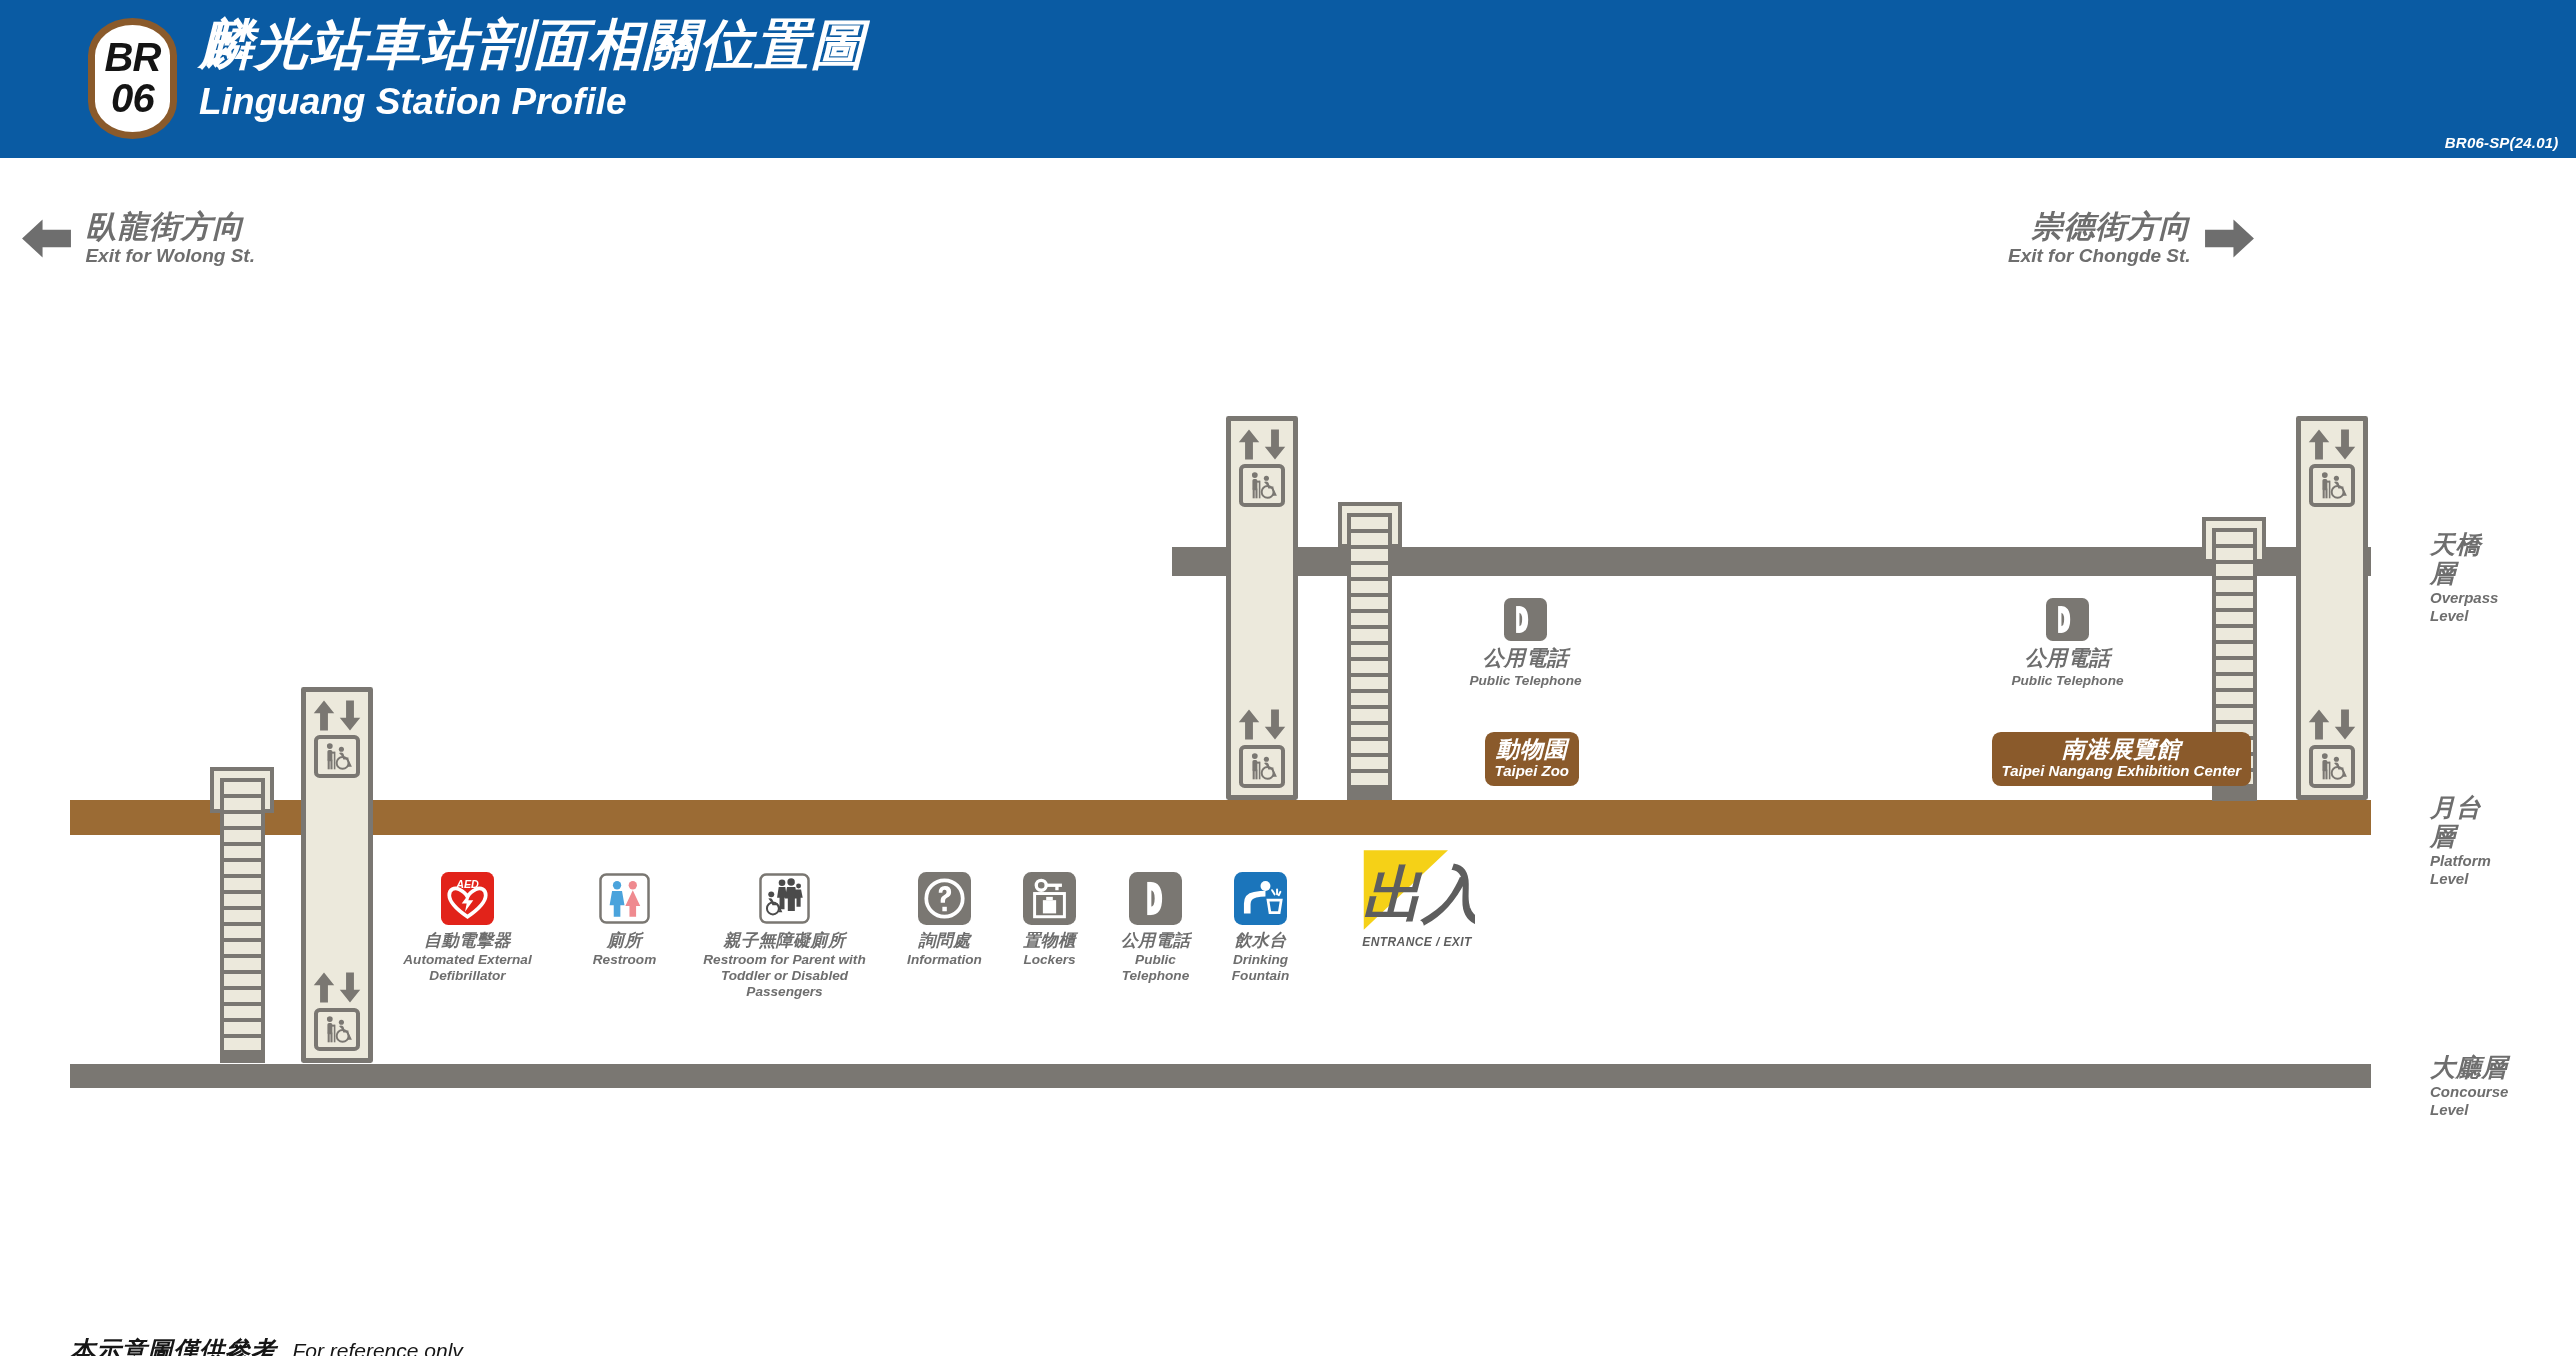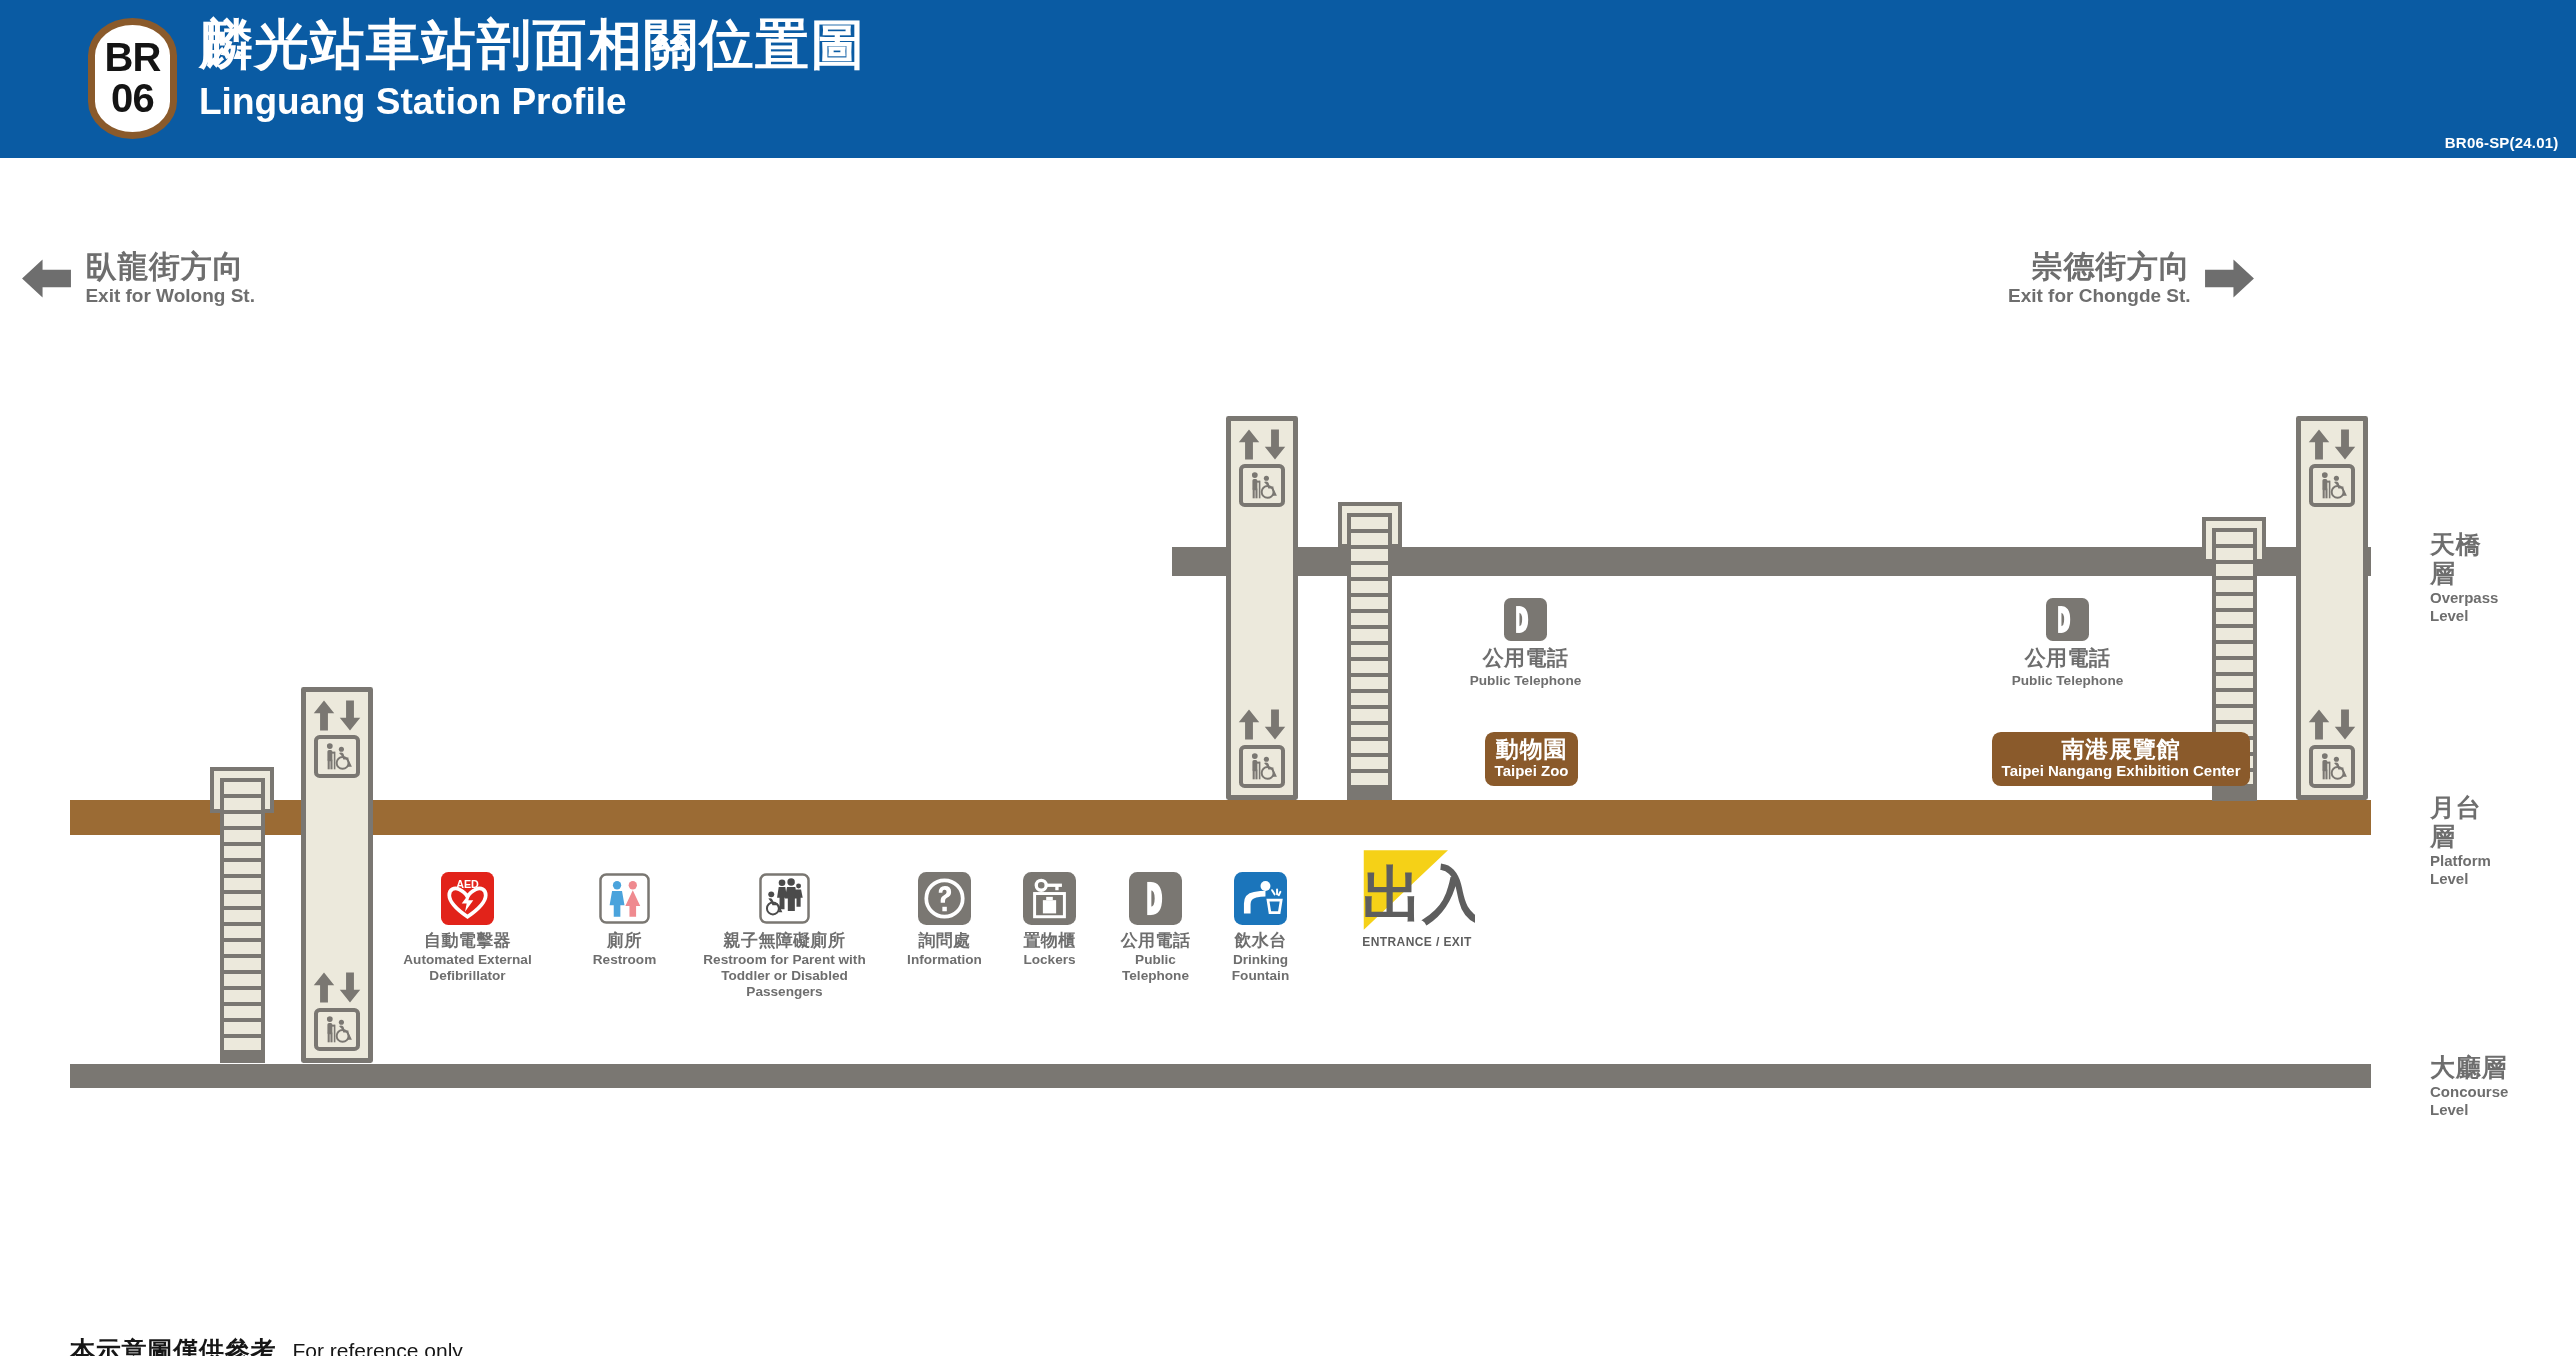--- a/index.html
+++ b/index.html
@@ -2,21 +2,21 @@
 <html style="font-size:12.8px"><head>
 <meta charset="utf-8">
 <style>
   * { box-sizing: border-box; margin: 0; padding: 0; }
   html, body {
     width: 2576px; height: 1356px;
     background: #ffffff;
     font-family: "Liberation Sans", "DejaVu Sans", sans-serif;
     overflow: hidden;
   }
-  #root { position: relative; width: 2276px; height: 1356px; }
+  #root { position: relative; width: 2276px; height: 1356px; font-style: italic; }
 
   
   .header {
     position: absolute; left: 0; top: 0; width: 2576px; height: 158px;
     background: #0a5ba3;
   }
   .br-badge {
     position: absolute; left: 88px; top: 17.5px;
     width: 89px; height: 121px;
     background: #ffffff;
@@ -44,21 +44,21 @@
     letter-spacing: 0px; line-height: 1.2; margin-top: 3.2px;
   }
   .doc-code {
     position: absolute; right: 17.5px; top: 134px;
     font-size: 15px; font-weight: bold; color: #ffffff;
     letter-spacing: 0.2px;
   }
 
   
   .dir {
-    position: absolute; display: flex; align-items: center; gap: 14.4px; margin-top: 40px;
+    position: absolute; display: flex; align-items: center; gap: 14.4px;
   }
   .dir-left { left: 22px; top: 209px; }
   .dir-right { right: 22px; top: 209px; }
   .dir-zh {
     font-size: 31px; font-weight: bold; color: #6e6e6e;
     line-height: 1.15; letter-spacing: 0.8px;
     font-family: "DejaVu Sans", "Liberation Sans", sans-serif;
   }
   .dir-en {
     font-size: 19px; font-weight: bold; color: #6e6e6e;

